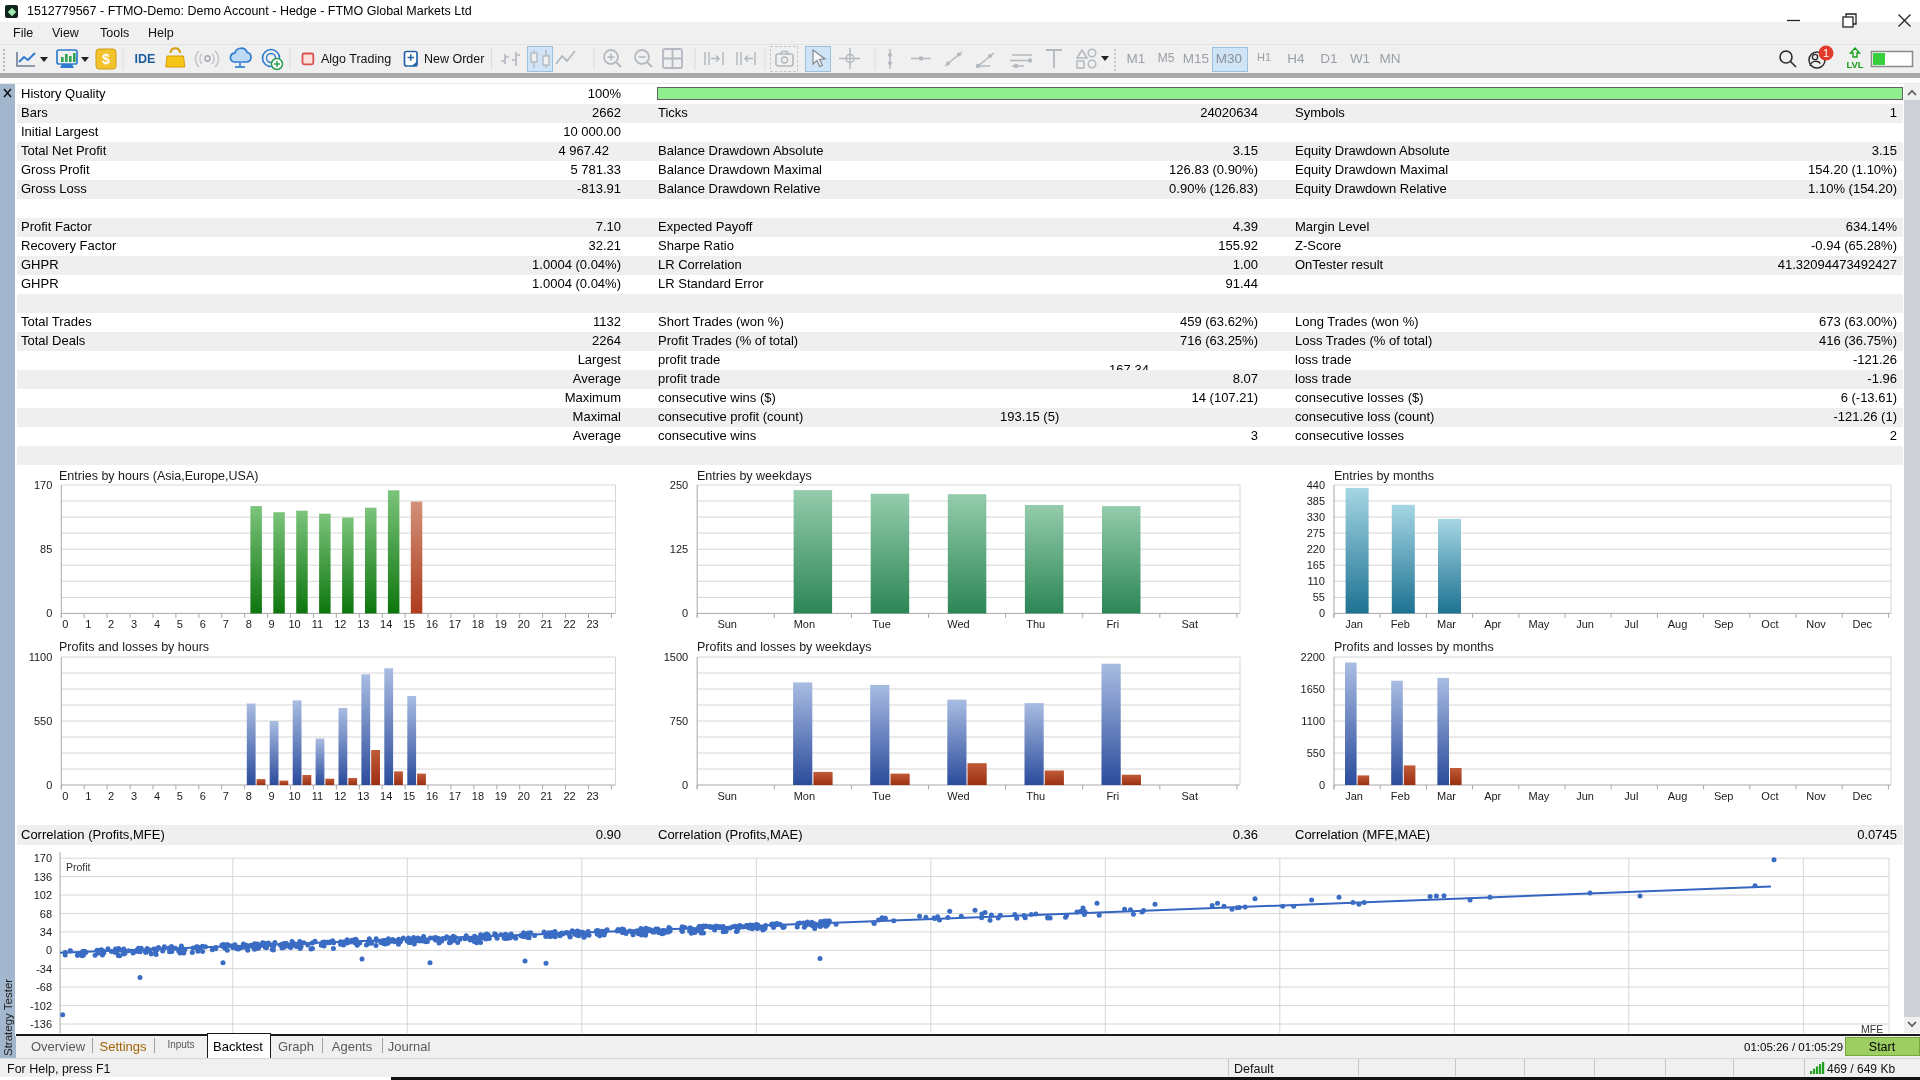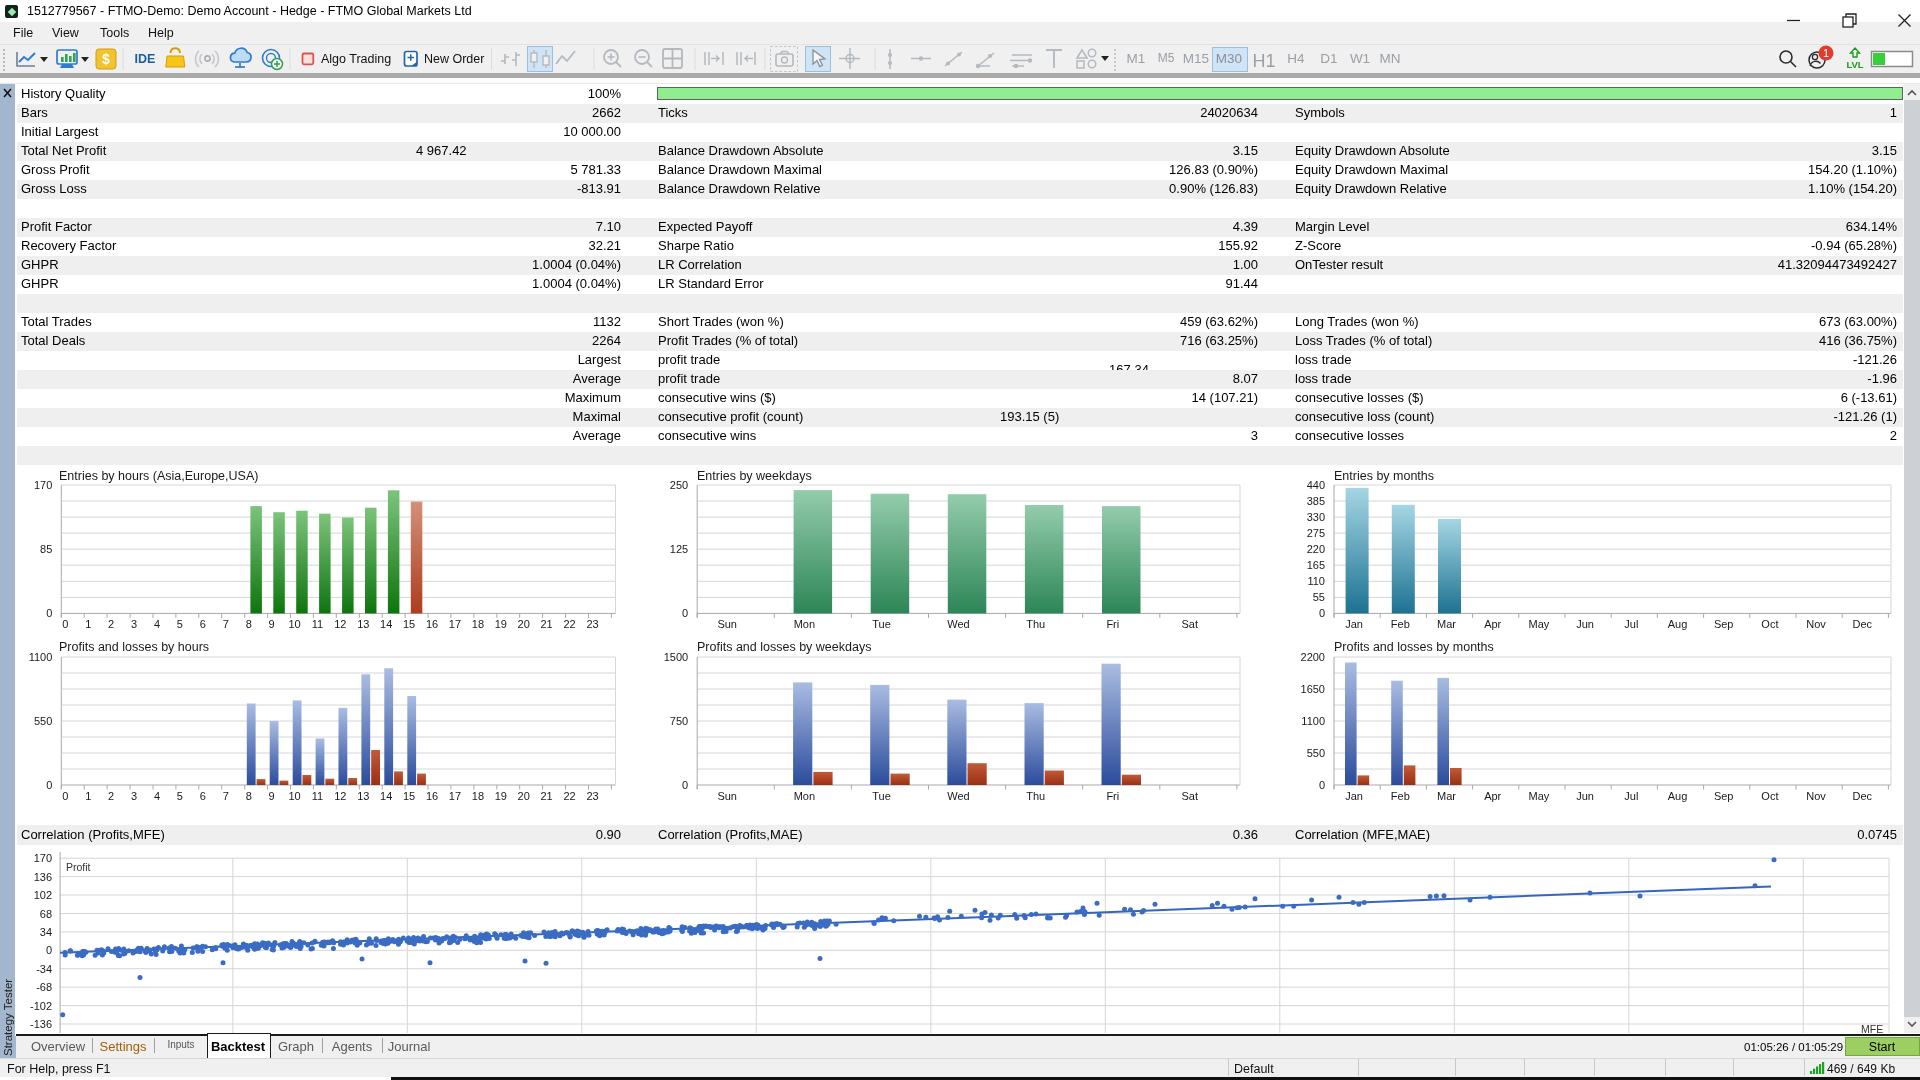--- a/index.html
+++ b/index.html
@@ -25,21 +25,21 @@
 <div class="abs" style="left:0;top:44px;width:1920px;height:29px;background:#f0f0f0;border-top:1px solid #e2e2e2"></div>
 <div class="abs" style="left:0;top:73px;width:1920px;height:5px;background:#a9a9a9"></div>
 <div class="abs" style="left:0;top:78px;width:1920px;height:6px;background:#fdfdfd;border-bottom:1px solid #e8e8e8"></div>
 <div class="abs" style="left:321px;top:52px;font-size:12.5px;color:#111">Algo Trading</div>
 <div class="abs" style="left:424px;top:52px;font-size:12.5px;color:#111">New Order</div>
 <div class="abs" style="left:1211.5px;top:46.5px;width:36px;height:25px;background:#cfe4f6;border:1px solid #9cc0dc"></div>
 <div class="abs" style="left:1136px;top:51px;font-size:13.5px;color:#9aa0a6;transform:translateX(-50%)">M1</div>
 <div class="abs" style="left:1166px;top:51px;font-size:12px;color:#9aa0a6;transform:translateX(-50%)">M5</div>
 <div class="abs" style="left:1196px;top:51px;font-size:13.5px;color:#9aa0a6;transform:translateX(-50%)">M15</div>
 <div class="abs" style="left:1229px;top:51px;font-size:13.5px;color:#8a9096;transform:translateX(-50%)">M30</div>
-<div class="abs" style="left:1264px;top:51px;font-size:18px;color:#9aa0a6;transform:translateX(-50%)">H1</div>
+<div class="abs" style="left:1264px;top:51px;font-size:11px;color:#9aa0a6;transform:translateX(-50%)">H1</div>
 <div class="abs" style="left:1296px;top:51px;font-size:13.5px;color:#9aa0a6;transform:translateX(-50%)">H4</div>
 <div class="abs" style="left:1329px;top:51px;font-size:13.5px;color:#9aa0a6;transform:translateX(-50%)">D1</div>
 <div class="abs" style="left:1360px;top:51px;font-size:13.5px;color:#9aa0a6;transform:translateX(-50%)">W1</div>
 <div class="abs" style="left:1390px;top:51px;font-size:13.5px;color:#9aa0a6;transform:translateX(-50%)">MN</div>
 <div class="abs" style="left:0;top:84px;width:15px;height:973px;background:#a2b7ce"></div>
 <svg class="abs" style="left:0;top:84px" width="15" height="20">
     <path d="M4 5 l7 8 M11 5 l-7 8" stroke="#111" stroke-width="1.5"></path>
   </svg>
 <div class="abs" style="left:1904px;top:84px;width:16px;height:949px;background:#f0f0f0"></div>
 <div class="abs" style="left:1904px;top:100px;width:16px;height:917px;background:#cdd0d4"></div>
@@ -55,21 +55,21 @@
 <div class="abs t" style="left:400px;top:106.0px;width:221px;text-align:right">2662</div>
 <div class="abs t" style="left:658px;top:106.0px">Ticks</div>
 <div class="abs t" style="left:1000px;top:106.0px;width:258px;text-align:right">24020634</div>
 <div class="abs t" style="left:1295px;top:106.0px">Symbols</div>
 <div class="abs t" style="left:1630px;top:106.0px;width:267px;text-align:right">1</div>
 <div class="abs" style="left:17px;top:122.5px;width:1886px;height:19.0px;background:#ffffff"></div>
 <div class="abs t" style="left:21px;top:125.0px">Initial Largest</div>
 <div class="abs t" style="left:400px;top:125.0px;width:221px;text-align:right">10 000.00</div>
 <div class="abs" style="left:17px;top:141.5px;width:1886px;height:19.0px;background:#efefef"></div>
 <div class="abs t" style="left:21px;top:144.0px">Total Net Profit</div>
-<div class="abs t" style="left:416px;top:144.0px;width:221px;">4 967.42</div>
+<div class="abs t" style="left:388px;top:144.0px;width:221px;text-align:right">4 967.42</div>
 <div class="abs t" style="left:658px;top:144.0px">Balance Drawdown Absolute</div>
 <div class="abs t" style="left:1000px;top:144.0px;width:258px;text-align:right">3.15</div>
 <div class="abs t" style="left:1295px;top:144.0px">Equity Drawdown Absolute</div>
 <div class="abs t" style="left:1630px;top:144.0px;width:267px;text-align:right">3.15</div>
 <div class="abs" style="left:17px;top:160.5px;width:1886px;height:19.0px;background:#ffffff"></div>
 <div class="abs t" style="left:21px;top:163.0px">Gross Profit</div>
 <div class="abs t" style="left:400px;top:163.0px;width:221px;text-align:right">5 781.33</div>
 <div class="abs t" style="left:658px;top:163.0px">Balance Drawdown Maximal</div>
 <div class="abs t" style="left:1000px;top:163.0px;width:258px;text-align:right">126.83 (0.90%)</div>
 <div class="abs t" style="left:1295px;top:163.0px">Equity Drawdown Maximal</div>
@@ -172,21 +172,21 @@
 <div class="abs" style="left:123px;top:1039px;font-size:13px;color:#a16207;transform:translateX(-50%)">Settings</div>
 <div class="abs" style="left:181px;top:1039px;font-size:10px;color:#595959;transform:translateX(-50%)">Inputs</div>
 <div class="abs" style="left:296px;top:1039px;font-size:13px;color:#595959;transform:translateX(-50%)">Graph</div>
 <div class="abs" style="left:352px;top:1039px;font-size:13px;color:#595959;transform:translateX(-50%)">Agents</div>
 <div class="abs" style="left:409px;top:1039px;font-size:13px;color:#595959;transform:translateX(-50%)">Journal</div>
 <div class="abs" style="left:91.5px;top:1038px;width:1px;height:15px;background:#a0a0a0"></div>
 <div class="abs" style="left:154px;top:1038px;width:1px;height:15px;background:#a0a0a0"></div>
 <div class="abs" style="left:322px;top:1038px;width:1px;height:15px;background:#a0a0a0"></div>
 <div class="abs" style="left:381.5px;top:1038px;width:1px;height:15px;background:#a0a0a0"></div>
 <div class="abs" style="left:206.5px;top:1032.5px;width:64px;height:25.5px;background:#fff;border:1.2px solid #1a1a1a;border-bottom:none"></div>
-<div class="abs" style="left:238px;top:1039px;font-size:13px;font-weight:bold;color:#000;transform:translateX(-50%)">Backtest</div>
+<div class="abs" style="left:238px;top:1039px;font-size:13px;font-weight:normal;color:#000;transform:translateX(-50%)">Backtest</div>
 <div class="abs" style="left:1744px;top:1040.5px;font-size:11.5px;color:#000">01:05:26 / 01:05:29</div>
 <div class="abs" style="left:1844.5px;top:1037px;width:75px;height:18.5px;background:#9cce62;border:1px solid #74a93c"></div>
 <div class="abs" style="left:1882px;top:1039.5px;font-size:12.5px;color:#000;transform:translateX(-50%)">Start</div>
 <div class="abs" style="left:0;top:1058px;width:1920px;height:19px;background:#f0f0f0;border-top:1px solid #d7d7d7"></div>
 <div class="abs" style="left:7px;top:1061.5px;font-size:12.5px;color:#111">For Help, press F1</div>
 <div class="abs" style="left:1228px;top:1059px;width:1px;height:17px;background:#c8c8c8"></div>
 <div class="abs" style="left:1357.5px;top:1059px;width:1px;height:17px;background:#c8c8c8"></div>
 <div class="abs" style="left:1455px;top:1059px;width:1px;height:17px;background:#c8c8c8"></div>
 <div class="abs" style="left:1524px;top:1059px;width:1px;height:17px;background:#c8c8c8"></div>
 <div class="abs" style="left:1594px;top:1059px;width:1px;height:17px;background:#c8c8c8"></div>

